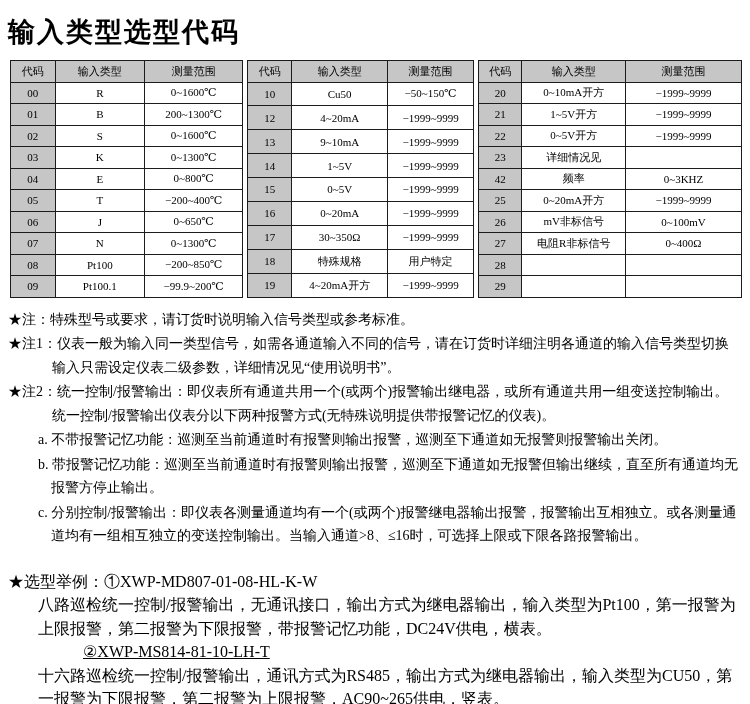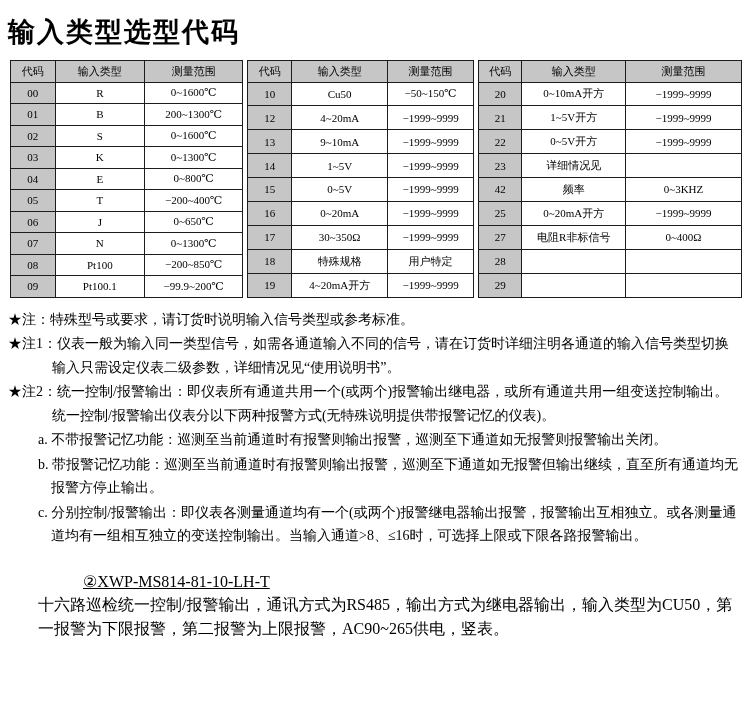--- a/index.html
+++ b/index.html
@@ -230,20 +230,25 @@
             <td class="code">42</td>
             <td>频率</td>
             <td>0~3KHZ</td>
           </tr>
           <tr>
             <td class="code">25</td>
             <td>0~20mA开方</td>
             <td>−1999~9999</td>
           </tr>
           <tr>
+            <td class="code">26</td>
+            <td>mV非标信号</td>
+            <td>0~100mV</td>
+          </tr>
+          <tr>
             <td class="code">27</td>
             <td>电阻R非标信号</td>
             <td>0~400Ω</td>
           </tr>
           <tr>
             <td class="code">28</td>
             <td></td>
             <td></td>
           </tr>
           <tr>
@@ -258,17 +263,19 @@
   <div class="notes">
       <p class="note"><span class="star">★注：</span><span>特殊型号或要求，请订货时说明输入信号类型或参考标准。</span></p>
       <p class="note"><span class="star">★注1：</span><span>仪表一般为输入同一类型信号，如需各通道输入不同的信号，请在订货时详细注明各通道的输入信号类型切换输入只需设定仪表二级参数，详细情况见“使用说明书”。</span></p>
       <p class="note"><span class="star">★注2：</span><span>统一控制/报警输出：即仪表所有通道共用一个(或两个)报警输出继电器，或所有通道共用一组变送控制输出。统一控制/报警输出仪表分以下两种报警方式(无特殊说明提供带报警记忆的仪表)。</span></p>
       <p class="subnote"><span class="star">a.</span><span> 不带报警记忆功能：巡测至当前通道时有报警则输出报警，巡测至下通道如无报警则报警输出关闭。</span></p>
       <p class="subnote"><span class="star">b.</span><span> 带报警记忆功能：巡测至当前通道时有报警则输出报警，巡测至下通道如无报警但输出继续，直至所有通道均无报警方停止输出。</span></p>
       <p class="subnote"><span class="star">c.</span><span> 分别控制/报警输出：即仪表各测量通道均有一个(或两个)报警继电器输出报警，报警输出互相独立。或各测量通道均有一组相互独立的变送控制输出。当输入通道&gt;8、≤16时，可选择上限或下限各路报警输出。</span></p>
     </div>
 
   <div class="examples">
+      <p class="example-head"><span>★选型举例：</span><span>①XWP-MD807-01-08-HL-K-W</span></p>
+      <p class="example-desc">八路巡检统一控制/报警输出，无通讯接口，输出方式为继电器输出，输入类型为Pt100，第一报警为上限报警，第二报警为下限报警，带报警记忆功能，DC24V供电，横表。</p>
       <p class="example-model2">②XWP-MS814-81-10-LH-T</p>
       <p class="example-desc">十六路巡检统一控制/报警输出，通讯方式为RS485，输出方式为继电器输出，输入类型为CU50，第一报警为下限报警，第二报警为上限报警，AC90~265供电，竖表。</p>
     </div>
 
 </div>
 
 </body></html>

